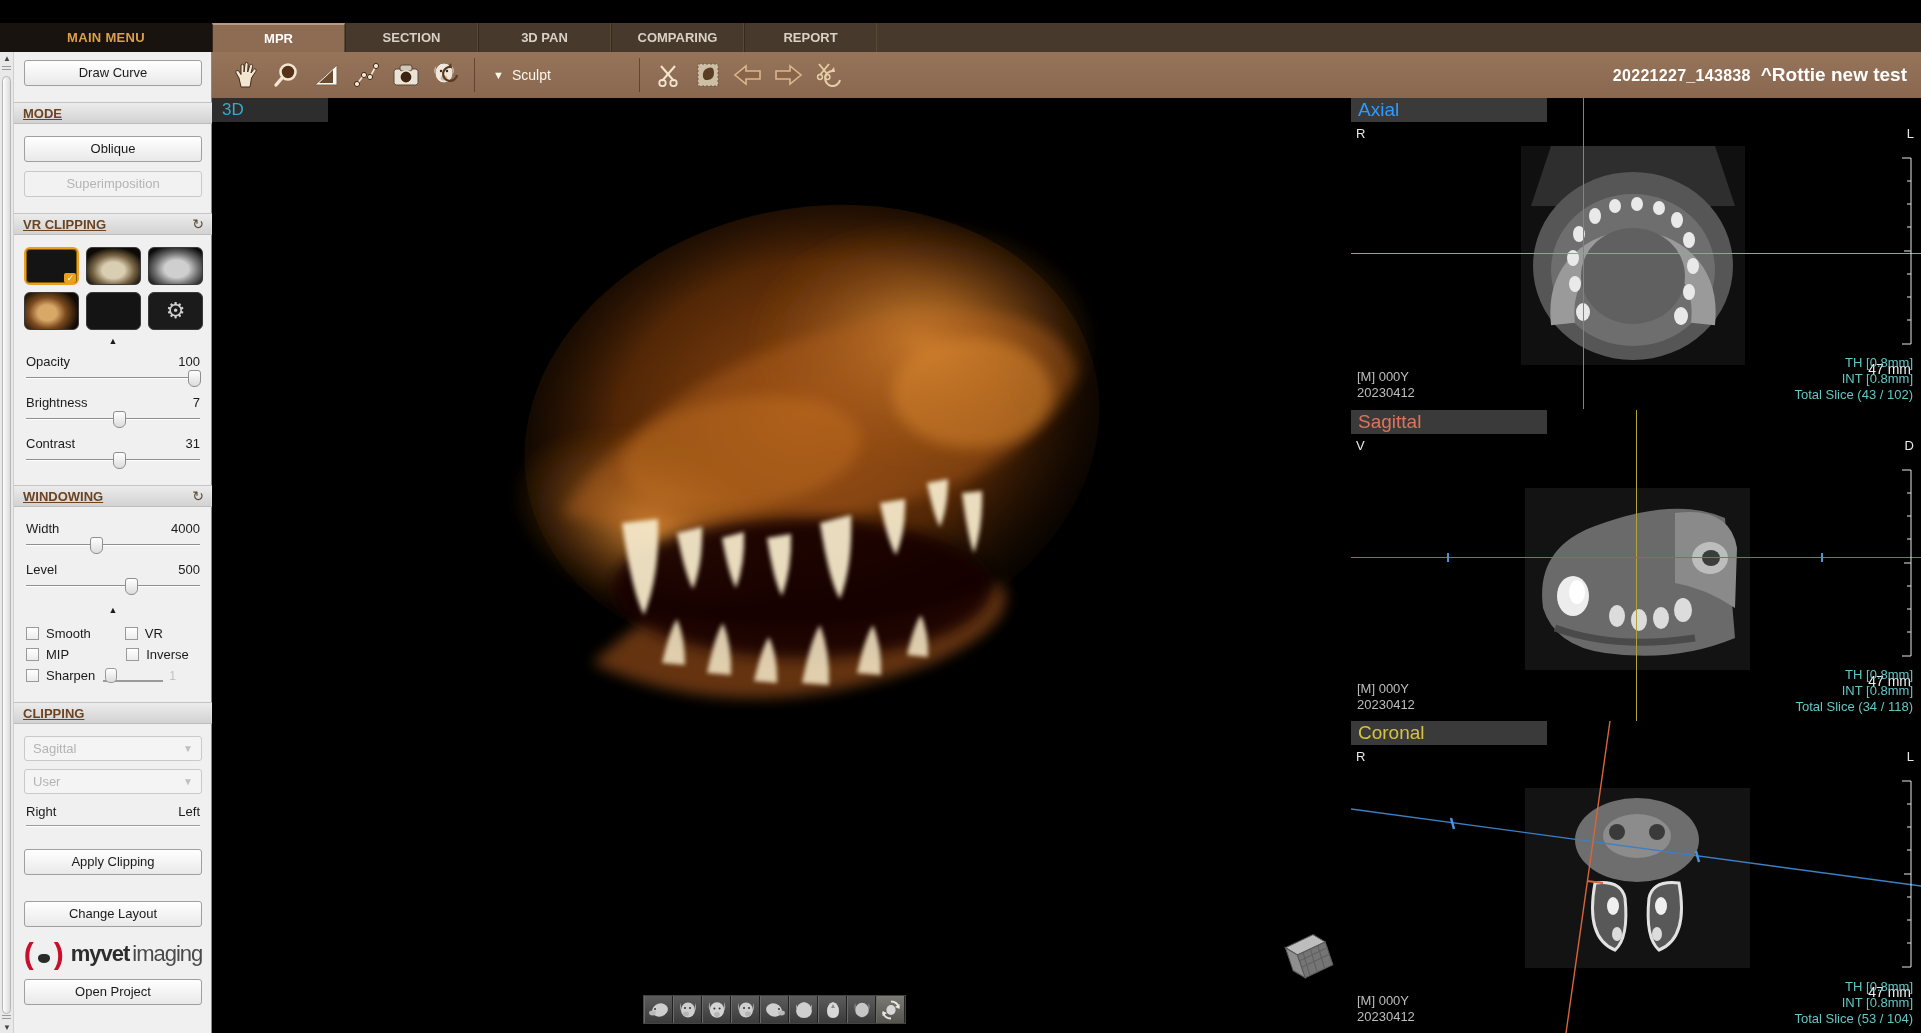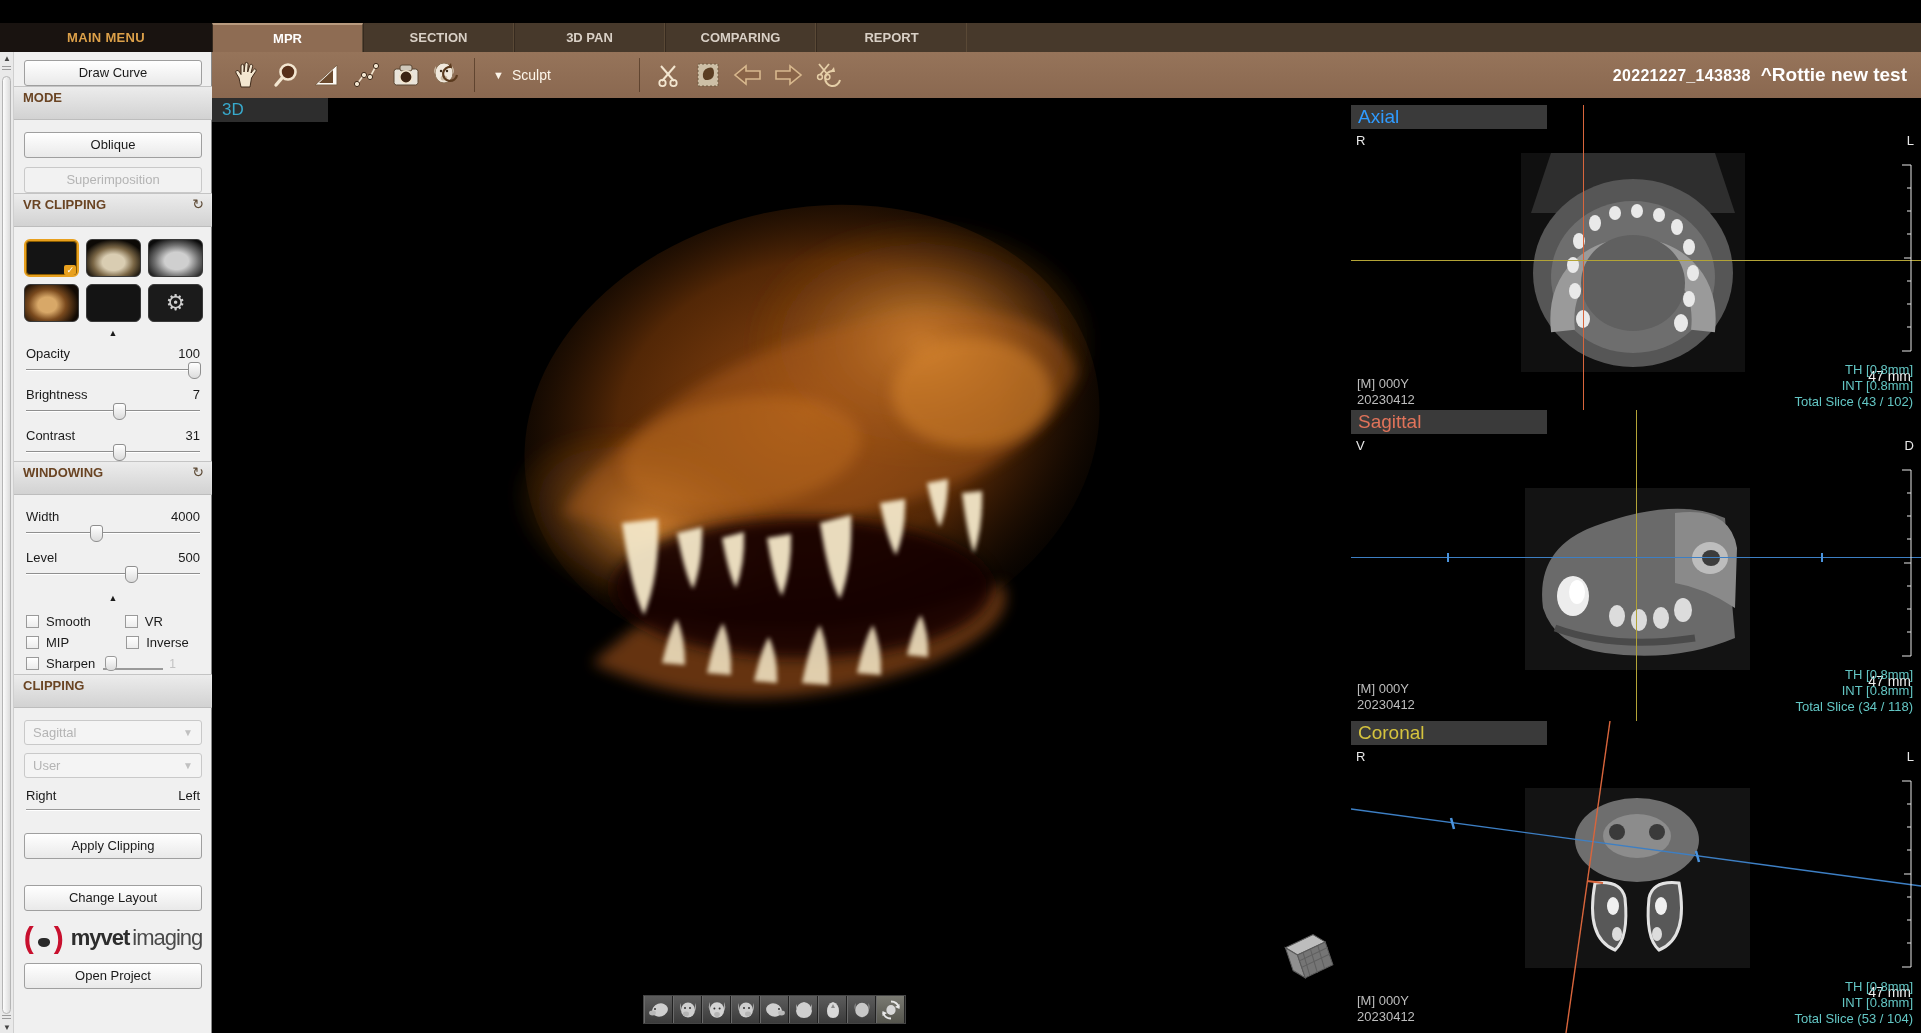--- a/index.html
+++ b/index.html
@@ -11,21 +11,21 @@
   .app-icon { width:14px; height:14px; margin:0 6px 0 8px; border-radius:3px; background:radial-gradient(circle at 50% 45%, #d9a86a 0 30%, #6b3b1d 31% 100%); border:1px solid #4a2a12; }
   .app-title { font-size:12px; color:#1a1a1a; }
   .win-controls { margin-left:auto; display:flex; height:100%; }
   .win-btn { width:45px; height:100%; display:flex; align-items:center; justify-content:center; font-size:13px; color:#222; cursor:default; }
   .restore-glyph { position:relative; width:9px; height:9px; border:1px solid #222; background:#f1efed; }
   .restore-glyph:before { content:""; position:absolute; left:2px; top:-4px; width:9px; height:9px; border:1px solid #222; border-bottom:none; border-left:none; }
 
   
   .tabbar { position:absolute; left:0; top:23px; width:1921px; height:29px; background:#47392b; display:flex; }
   .mainmenu-tab { width:212px; height:100%; background:#191310; color:#dca049; font-weight:bold; font-size:13px; display:flex; align-items:center; justify-content:center; letter-spacing:.3px; }
-  .tab { width:151px; height:100%; display:flex; align-items:center; justify-content:center; font-size:13px; font-weight:bold; color:#d9d0c6; border-right:1px solid #5a4936; border-left:1px solid #362a1f; }
+  .tab { width:133px; height:100%; display:flex; align-items:center; justify-content:center; font-size:13px; font-weight:bold; color:#d9d0c6; border-right:1px solid #5a4936; border-left:1px solid #362a1f; }
   .tab.active { background:#8e6c53; color:#ffffff; border-top:2px solid #b89a7e; }
 
   
   .toolbar { position:absolute; left:212px; top:52px; width:1709px; height:46px; background:linear-gradient(#96745a,#8a6850); display:flex; align-items:center; }
   .tbtn { width:40px; height:40px; display:flex; align-items:center; justify-content:center; }
   .tsep { width:1px; height:34px; background:rgba(40,20,5,.45); margin:0 8px; }
   .sculpt-group { display:flex; align-items:center; gap:8px; margin:0 10px; }
   .caret { color:#fdf6ea; font-size:11px; }
   .sculpt-label { color:#fdf6ea; font-size:14px; }
   .patient { margin-left:auto; padding-right:14px; color:#fff; white-space:nowrap; display:flex; align-items:baseline; gap:10px;text-align:right; }
@@ -37,21 +37,21 @@
   .side-scroll { position:absolute; left:0; top:0; width:14px; height:100%; background:#e9e9e9; border-right:1px solid #cfcfcf; font-size:8px; color:#444; }
   .scr-up { position:absolute; top:2px; left:0; width:14px; text-align:center; }
   .scr-grip { position:absolute; top:14px; left:2px; width:9px; border-top:1px solid #9a9a9a; border-bottom:1px solid #9a9a9a; height:4px; }
   .scr-thumb { position:absolute; top:24px; left:2px; width:9px; height:938px; border-radius:5px; background:linear-gradient(90deg,#fdfdfd,#dcdcdc); border:1px solid #b5b5b5; }
   .scr-grip2 { position:absolute; bottom:14px; left:2px; width:9px; border-top:1px solid #9a9a9a; border-bottom:1px solid #9a9a9a; height:4px; }
   .scr-down { position:absolute; bottom:1px; left:0; width:14px; text-align:center; }
   .side-content { position:absolute; left:14px; top:0; width:198px; height:100%; }
 
   .sbtn { display:block; width:178px; margin:0 0 0 10px; height:26px; background:linear-gradient(#ffffff,#e9e9e9); border:1px solid #9f9f9f; border-radius:3px; font-size:13px; color:#1a1a1a; text-align:center; line-height:24px; }
   .sbtn.disabled { color:#b4b4b4; border-color:#c9c9c9; background:#f2f2f2; }
-  .shdr { height:34px; background:linear-gradient(#ececec,#d2d2d2); border-top:1px solid #c4c4c4; border-bottom:1px solid #bdbdbd; color:#6a4423; font-weight:bold; font-size:13px; line-height:21px; padding-left:9px; position:relative; }
+  .shdr { margin-top:16px; height:22px; background:linear-gradient(#ececec,#d2d2d2); border-top:1px solid #c4c4c4; border-bottom:1px solid #bdbdbd; color:#6a4423; font-weight:bold; font-size:13px; line-height:21px; padding-left:9px; position:relative;text-decoration:underline; }
   .shdr .refresh { position:absolute; right:8px; top:0; font-weight:normal; font-size:14px; color:#5d4a35; }
 
   .thumb-row { display:flex; gap:7px; margin:0 0 0 10px; }
   .vr-thumb { width:55px; height:38px; border-radius:6px; border:1px solid #3a3a3a; position:relative; overflow:hidden; background:#141414; }
   .vr-thumb.sel { border:2px solid #e8a01e; box-shadow:0 0 0 1px #8a5c00 inset; }
   .vr-thumb .chk { position:absolute; right:1px; bottom:0; font-size:9px; color:#fff; background:#e8a01e; border-radius:2px; padding:0 2px; line-height:10px; }
   .gearglyph { position:absolute; inset:0; display:flex; align-items:center; justify-content:center; color:#cfcfcf; font-size:22px; }
 
   .collapse { text-align:center; font-size:9px; color:#1a1a1a; margin-top:6px; line-height:10px; }
 
@@ -84,21 +84,21 @@
   .view3d { position:absolute; left:212px; top:98px; width:1139px; height:935px; background:#000; overflow:hidden; }
   .vp-label { position:absolute; left:0; top:0; width:116px; height:24px; background:#2d2d2d; color:#38a9cc; font-size:17px; padding:2px 0 0 10px; }
   .orient-strip { position:absolute; left:431px; top:897px; height:29px; display:flex; background:#262626; border:1px solid #444; }
   .obtn { width:29px; height:27px; background:linear-gradient(#5c5c5c,#3b3b3b); border-right:1px solid #202020; border-left:1px solid #6a6a6a; display:flex; align-items:center; justify-content:center; }
   .obtn.sel { background:linear-gradient(#7a7a72,#55554d); }
   .cube-widget { position:absolute; left:1062px; top:827px; width:64px; height:62px; }
 
   
   .rpanel { position:absolute; left:1351px; top:98px; width:570px; height:935px; background:#000; }
   .mpr { position:absolute; left:0; width:570px; height:311px; overflow:hidden; background:#000; }
-  .mpr.axial { top:7px; } .mpr.sagittal { top:312px; } .mpr.coronal { top:623px; height:312px; }
+  .mpr.axial { top:0; } .mpr.sagittal { top:312px; } .mpr.coronal { top:623px; height:312px; }
   .mpr-title { position:absolute; left:0; top:0; width:196px; height:24px; background:#3a3a3a; font-size:19px; padding:1px 0 0 7px; }
   .axial .mpr-title { color:#2f9bff; } .sagittal .mpr-title { color:#e0735a; } .coronal .mpr-title { color:#d5c33e; }
   .marker { position:absolute; top:28px; color:#e8e8e8; font-size:13px; }
   .marker.ml { left:5px; } .marker.mr { right:7px; }
   .slice-img { position:absolute; }
   .vline { position:absolute; top:0; bottom:0; width:1px; }
   .hline { position:absolute; left:0; right:0; height:1px; }
   .salmon { background:#d9653c; } .mustard { background:#b3a437; } .mblue { background:#3d7fc4; }
   .bluetick { position:absolute; width:2px; height:9px; background:#4a93dd; }
   .ruler { position:absolute; right:8px; top:58px; }

